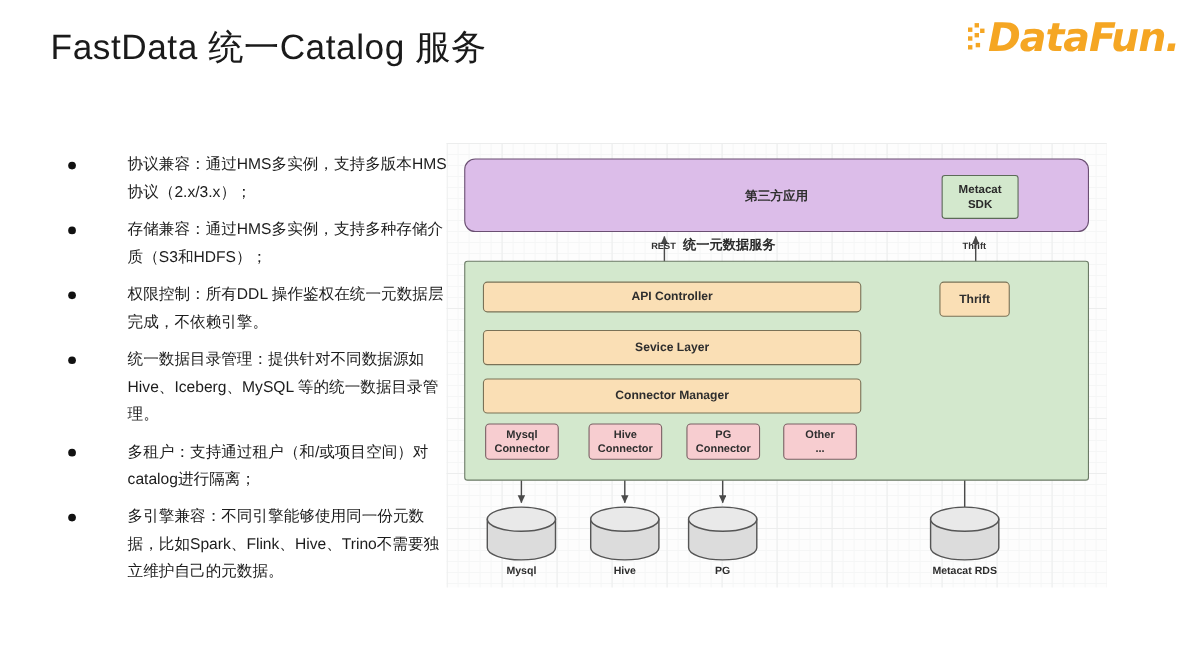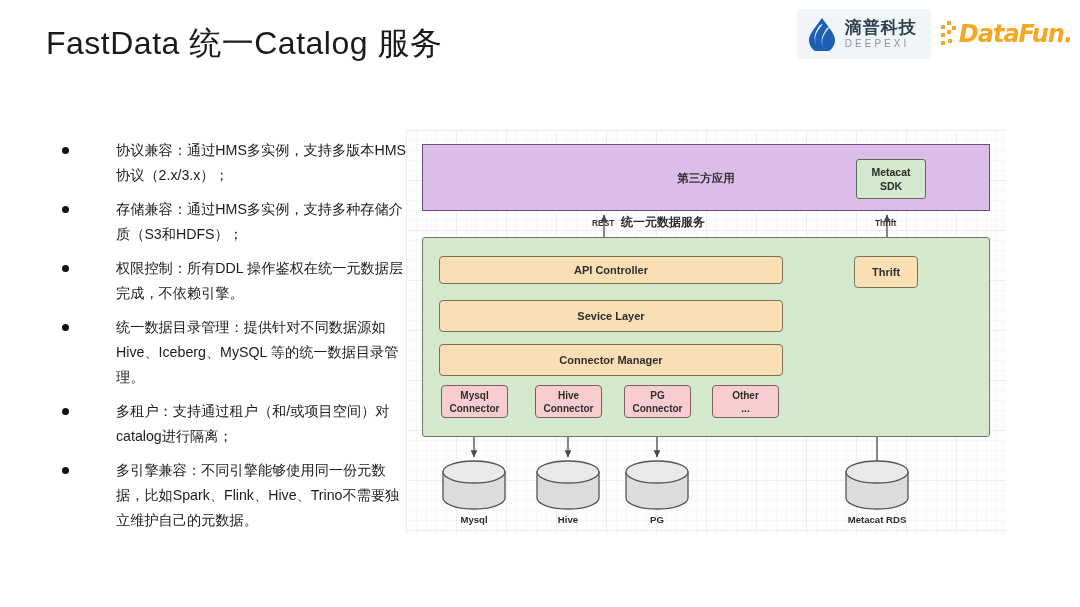--- a/index.html
+++ b/index.html
@@ -27,21 +27,21 @@
   }
   .drop-icon { width: 30px; height: 34px; position: relative; flex: 0 0 auto; }
   .deepexi-text { display: flex; flex-direction: column; line-height: 1; }
   .deepexi-cn { font-size: 17px; font-weight: bold; color: #2c3e50; letter-spacing: 1px; }
   .deepexi-en { font-size: 10px; color: #8a94a0; letter-spacing: 3.0px; margin-top: 3px; }
 
   .logo-datafun { display: flex; align-items: center; gap: 2px; padding-left: 10px; }
   .datafun-dots { width: 16px; height: 26px; position: relative; }
   .datafun-dots i { position: absolute; width: 4px; height: 4px; background: #f5a623; display: block; }
   .datafun-word {
-    font-size: 24px; font-style: italic; font-weight: bold;
+    font-size: 36px; font-style: italic; font-weight: bold;
     color: #f5a623; letter-spacing: -1px;
     font-family: "DejaVu Sans", sans-serif;
   }
 
   
   .bullets { position: absolute; left: 62px; top: 138px; width: 350px; }
   .bullet-row { display: flex; margin-bottom: 9px; gap: 31px; }
   .bullet-dot {
     flex: 0 0 auto; width: 7px; height: 7px; border-radius: 50%;
     background: #111; margin-top: 9px; margin-right: 16px;
@@ -59,21 +59,21 @@
     background-image:
       linear-gradient(to right, #eceded 1px, transparent 1px),
       linear-gradient(to bottom, #eceded 1px, transparent 1px),
       linear-gradient(to right, #f5f6f6 1px, transparent 1px),
       linear-gradient(to bottom, #f5f6f6 1px, transparent 1px);
     background-size: 50px 50px, 50px 50px, 10px 10px, 10px 10px;
   }
 
   .purple-panel {
     position: absolute; left: 16px; top: 14px; width: 568px; height: 67px;
-    background: #dcbde9; border: 1.6px solid #6a4f72; border-radius: 0;
+    background: #dcbde9; border: 1.6px solid #6a4f72; border-radius: 10px;
   }
   .purple-label {
     position: absolute; left: 0; right: 0; top: 50%; transform: translateY(-50%);
     text-align: center; font-size: 11.5px; font-weight: bold; color: #2f2f2f;
   }
   .metacat-sdk {
     position: absolute; right: 63px; top: 14px; width: 70px; height: 40px;
     background: #d3e8cd; border: 1.4px solid #5c6b58; border-radius: 3px;
     display: flex; flex-direction: column; align-items: center; justify-content: center;
     font-size: 10.5px; font-weight: bold; color: #2a2a2a; line-height: 14px;
@@ -110,33 +110,20 @@
   svg.lines { position: absolute; left: 0; top: 0; width: 600px; height: 404px; pointer-events: none; }
 </style>
 </head>
 <body>
 
 <div id="slide">
 
   <div class="slide-title">FastData 统一Catalog 服务</div>
 
   <div class="logo-zone">
-    <div class="logo-deepexi">
-      <span class="drop-icon">
-        <svg width="30" height="34" viewBox="0 0 30 34">
-          <path d="M15 1 C22 11, 28 17, 28 23 A13 13 0 0 1 2 23 C2 17, 8 11, 15 1 Z" fill="#1c5fb4"></path>
-          <path d="M13 8 C8 15, 6 20, 9 27 C6 19, 11 13, 16 7 Z" fill="#ffffff" opacity="0.95"></path>
-          <path d="M20 11 C15 18, 13 23, 16 30 C13 22, 18 16, 23 10 Z" fill="#ffffff" opacity="0.85"></path>
-        </svg>
-      </span>
-      <span class="deepexi-text">
-        <span class="deepexi-cn">滴普科技</span>
-        <span class="deepexi-en">DEEPEXI</span>
-      </span>
-    </div>
     <div class="logo-datafun">
       <span class="datafun-dots">
         <i style="left:0px;  top:4px;"></i>
         <i style="left:6px;  top:0px;"></i>
         <i style="left:0px;  top:12px;"></i>
         <i style="left:6px;  top:9px;"></i>
         <i style="left:11px; top:5px;"></i>
         <i style="left:0px;  top:20px;"></i>
         <i style="left:7px;  top:18px;"></i>
       </span>

